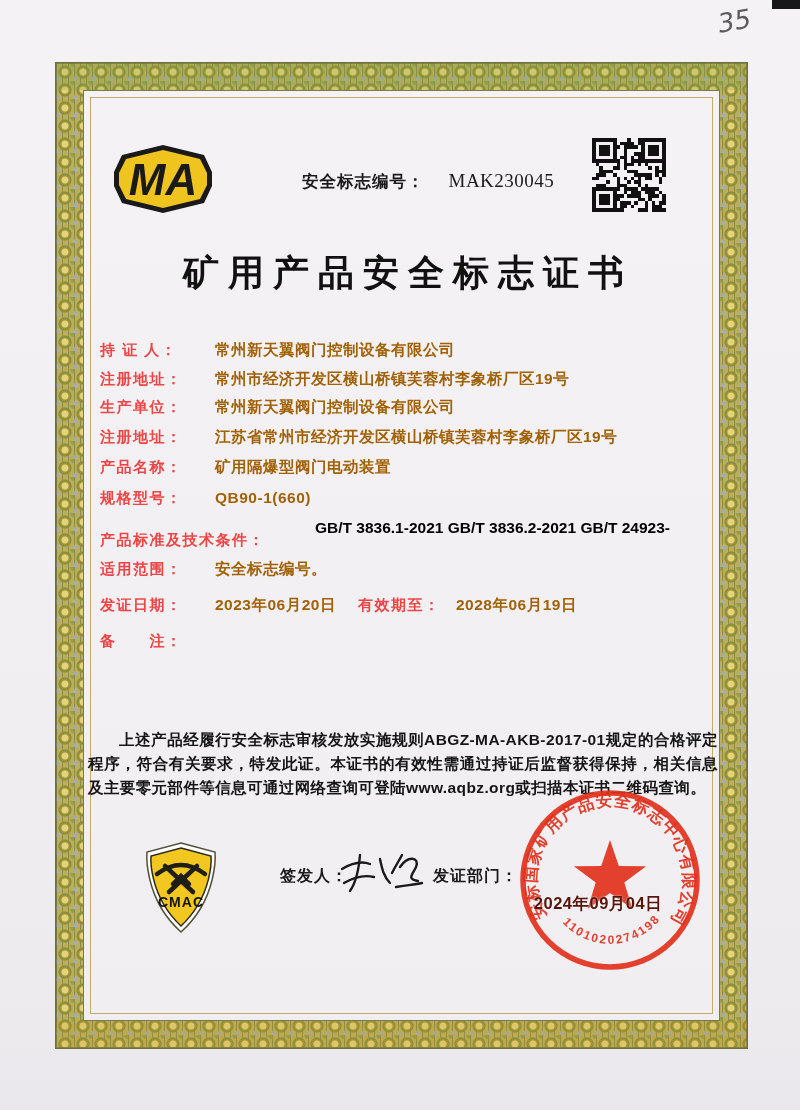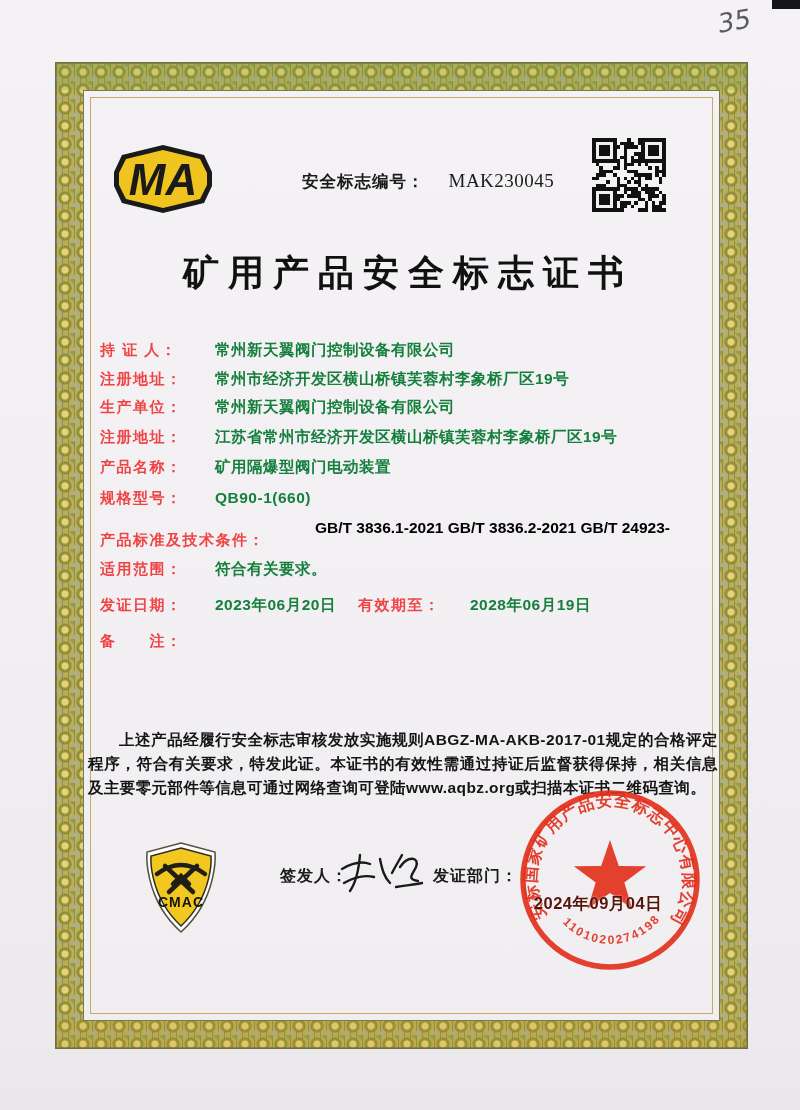--- a/index.html
+++ b/index.html
@@ -43,21 +43,21 @@
   .serial{position:absolute;left:302px;top:170px;display:flex;align-items:baseline;gap:24px;}
   .serial-label{font:700 16.5px "Liberation Sans",sans-serif;letter-spacing:1px;}
   .serial-value{font:400 19px "Liberation Serif",serif;letter-spacing:.5px;}
   .qr{position:absolute;left:592px;top:138px;width:74px;height:74px;}
   .title{
     position:absolute;left:16px;right:0;top:249px;text-align:center;
     font:900 36px "Liberation Sans",sans-serif;letter-spacing:9px;color:#111;
   }
   
   .flabel{position:absolute;left:100px;font:700 15px/20px "Liberation Sans",sans-serif;letter-spacing:1.5px;color:#ef4444;white-space:nowrap;}
-  .fvalue{position:absolute;left:215px;font:700 15.5px/20px "Liberation Sans",sans-serif;letter-spacing:.5px;color:#15803d;white-space:nowrap;text-align:right;}
+  .fvalue{position:absolute;left:215px;font:700 15.5px/20px "Liberation Sans",sans-serif;letter-spacing:.5px;color:#a16207;white-space:nowrap;text-align:right;}
   .fvalue-std{position:absolute;left:315px;font:700 15.5px/21px "Liberation Sans",sans-serif;color:#000000;}
   .statement{
     position:absolute;left:88px;top:728px;width:630px;
     font:700 15.5px/24px "Liberation Sans",sans-serif;color:#151515;
     text-align:justify;text-indent:2em;letter-spacing:.4px;
   }
   .cmac-logo{position:absolute;left:140px;top:840px;width:82px;height:96px;}
   .signer-label,.dept-label{position:absolute;top:866px;font:700 16px "Liberation Sans",sans-serif;letter-spacing:1px;}
   .signer-label{left:280px;}
   .dept-label{left:433px;}
@@ -266,26 +266,26 @@
 
 <div class="flabel" style="top:488px">规格型号：</div>
 <div class="fvalue" style="top:488px">QB90-1(660)</div>
 
 <div class="flabel" style="top:530px">产品标准及技术条件：</div>
 <div class="fvalue-std" style="top:517px">
   <div>GB/T 3836.1-2021 GB/T 3836.2-2021 GB/T 24923-</div>
 </div>
 
 <div class="flabel" style="top:559px">适用范围：</div>
-<div class="fvalue" style="top:559px">符合有关要求。</div>
+<div class="fvalue" style="top:559px">安全标志编号。</div>
 
 <div class="flabel" style="top:595px">发证日期：</div>
 <div class="fvalue" style="top:595px">2023年06月20日</div>
 <div class="flabel" style="top:595px;left:358px">有效期至：</div>
-<div class="fvalue" style="top:595px;left:470px">2028年06月19日</div>
+<div class="fvalue" style="top:595px;left:456px">2028年06月19日</div>
 
 <div class="flabel" style="top:631px">备　　注：</div>
 
 <div class="statement">上述产品经履行安全标志审核发放实施规则ABGZ-MA-AKB-2017-01规定的合格评定程序，符合有关要求，特发此证。本证书的有效性需通过持证后监督获得保持，相关信息及主要零元部件等信息可通过网络查询可登陆www.aqbz.org或扫描本证书二维码查询。</div>
 
 <svg class="cmac-logo" viewBox="0 0 82 96">
   <path d="M41,3 L75,12 C75,12 79,58 41,92 C3,58 7,12 7,12 Z" fill="#fdfdfb" stroke="#55503a" stroke-width="1.5"></path>
   <path d="M41,8 L71,16 C71,16 74,55 41,86 C8,55 11,16 11,16 Z" fill="#f2c71f" stroke="#2a2a22" stroke-width="1.5"></path>
   <g stroke="#1f1f18" stroke-width="4.5" fill="none" stroke-linecap="round">
     <path d="M17,34 Q41,16 65,34"></path>

